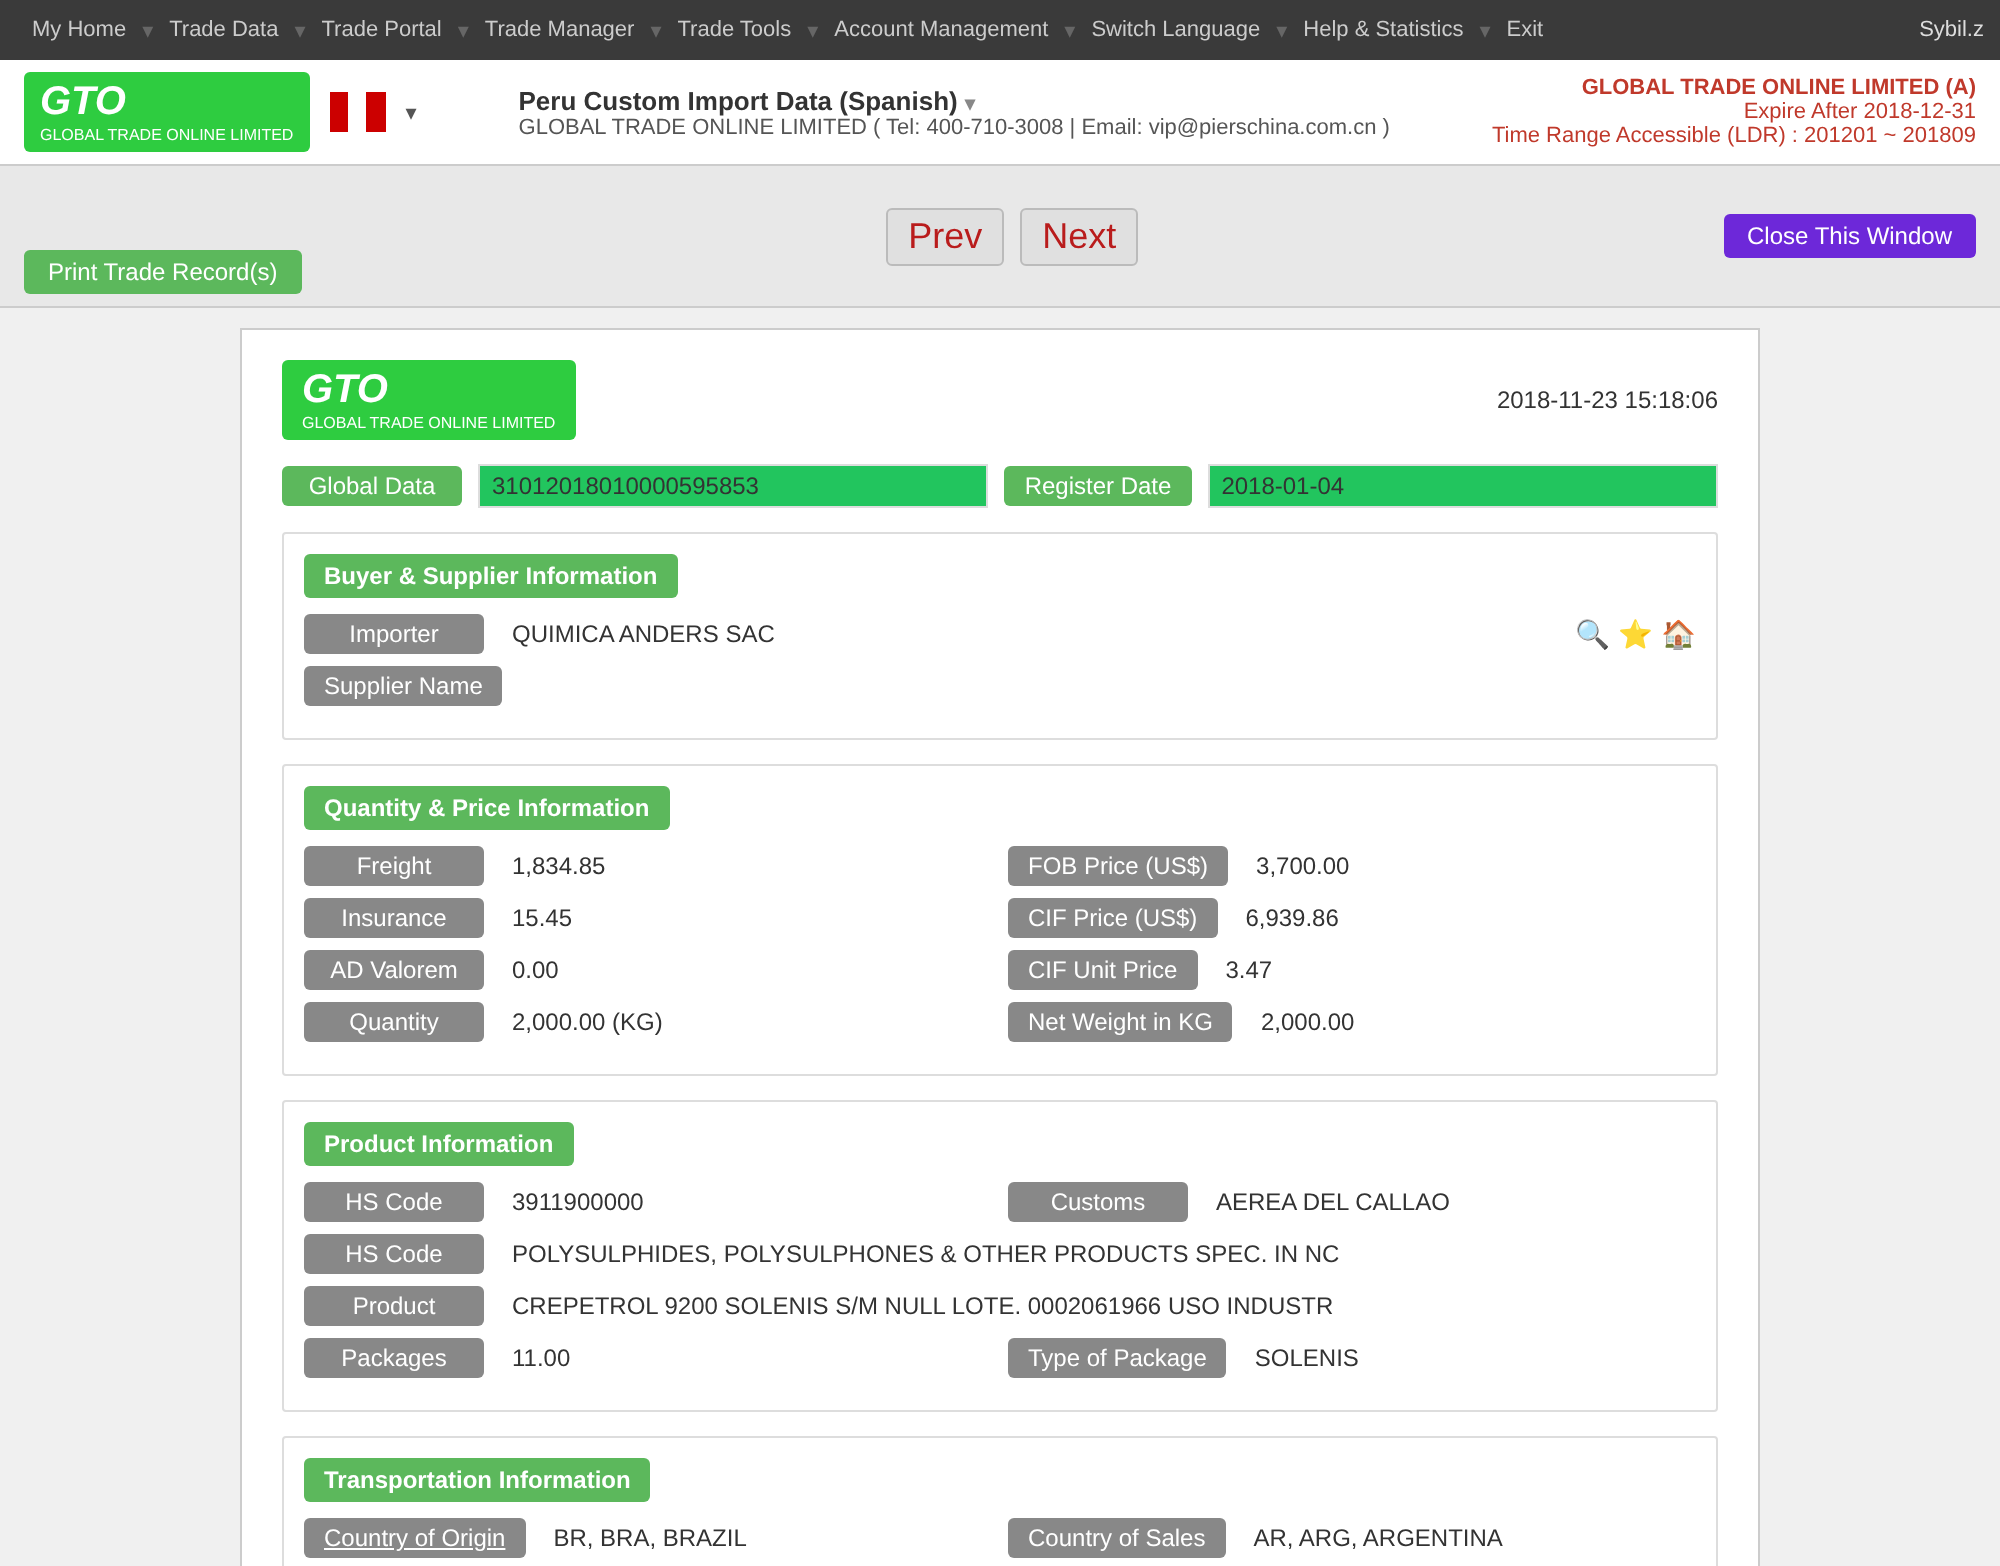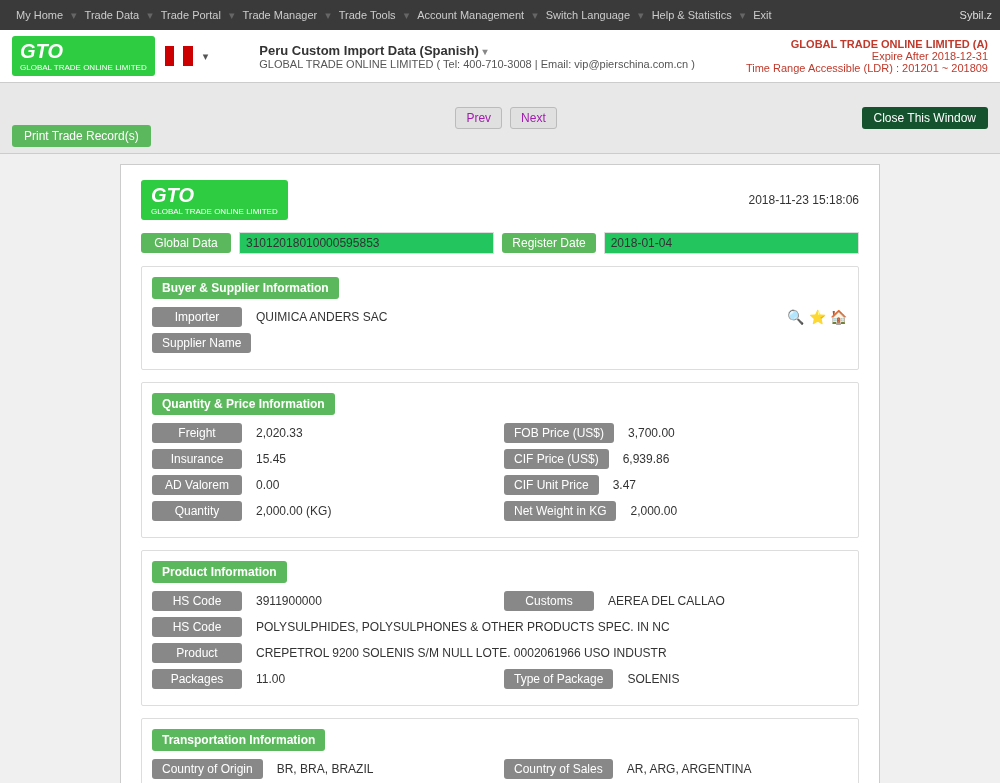--- a/index.html
+++ b/index.html
@@ -19,22 +19,22 @@
     .peru-flag { display: flex; width: 28px; height: 20px; }
     .header-center { font-size: 12px; color: #333; }
     .header-center .page-title { font-weight: bold; color: #333; font-size: 13px; }
     .header-center .contact { color: #555; font-size: 11px; }
     .header-right { text-align: right; font-size: 11px; color: #c0392b; }
     .header-right .company-name { font-weight: bold; color: #c0392b; }
 
     
     .toolbar { background: #e8e8e8; padding: 6px 12px; display: flex; gap: 8px; align-items: center; border-bottom: 1px solid #ccc; }
     .btn-green { background: #5cb85c; color: #fff; border: none; padding: 4px 12px; border-radius: 3px; cursor: pointer; font-size: 12px; margin-top: 36px; }
-    .btn-gray { background: #e0e0e0; color: #a21caf; border: 1px solid #bbb; padding: 3px 10px; border-radius: 3px; cursor: pointer; font-size: 12px; }
-    .btn-red { background: #14532d; color: #fff; border: none; padding: 4px 12px; border-radius: 3px; cursor: pointer; font-size: 12px; }
+    .btn-gray { background: #e0e0e0; color: #b91c1c; border: 1px solid #bbb; padding: 3px 10px; border-radius: 3px; cursor: pointer; font-size: 18px; }
+    .btn-red { background: #6d28d9; color: #fff; border: none; padding: 4px 12px; border-radius: 3px; cursor: pointer; font-size: 12px; }
     .toolbar-spacer { flex: 1; }
 
     
     .main-content { background: #f0f0f0; padding: 10px 20px; }
 
     
     .document { background: #fff; border: 1px solid #ccc; padding: 15px 20px; margin: 0 auto; max-width: 760px; }
 
     
     .doc-header { display: flex; justify-content: space-between; align-items: center; margin-bottom: 12px; }
@@ -158,21 +158,21 @@
         <button class="label-btn">Supplier Name</button>
         <span class="info-value"></span>
       </div>
     </div>
 
     <div class="section">
       <div><span class="section-header">Quantity &amp; Price Information</span></div>
       <div class="two-col-row">
         <div class="col">
           <button class="label-btn">Freight</button>
-          <span class="info-value">2,020.33</span>
+          <span class="info-value">1,834.85</span>
         </div>
         <div class="col">
           <button class="label-btn">FOB Price (US$)</button>
           <span class="info-value">3,700.00</span>
         </div>
       </div>
       <div class="two-col-row">
         <div class="col">
           <button class="label-btn">Insurance</button>
           <span class="info-value">15.45</span>
@@ -233,21 +233,21 @@
           <button class="label-btn">Type of Package</button>
           <span class="info-value">SOLENIS</span>
         </div>
       </div>
     </div>
 
     <div class="section">
       <div><span class="section-header">Transportation Information</span></div>
       <div class="two-col-row">
         <div class="col">
-          <button class="label-btn" style="min-width:110px;">Country of Origin</button>
+          <button class="label-btn" style="min-width:110px;text-decoration:underline;">Country of Origin</button>
           <span class="info-value">BR, BRA, BRAZIL</span>
         </div>
         <div class="col">
           <button class="label-btn">Country of Sales</button>
           <span class="info-value">AR, ARG, ARGENTINA</span>
         </div>
       </div>
       <div class="info-row">
         <button class="label-btn" style="min-width:110px;">Port of Load</button>
         <span class="info-value">GUARULHOS APT/SAO PAOLO</span>

